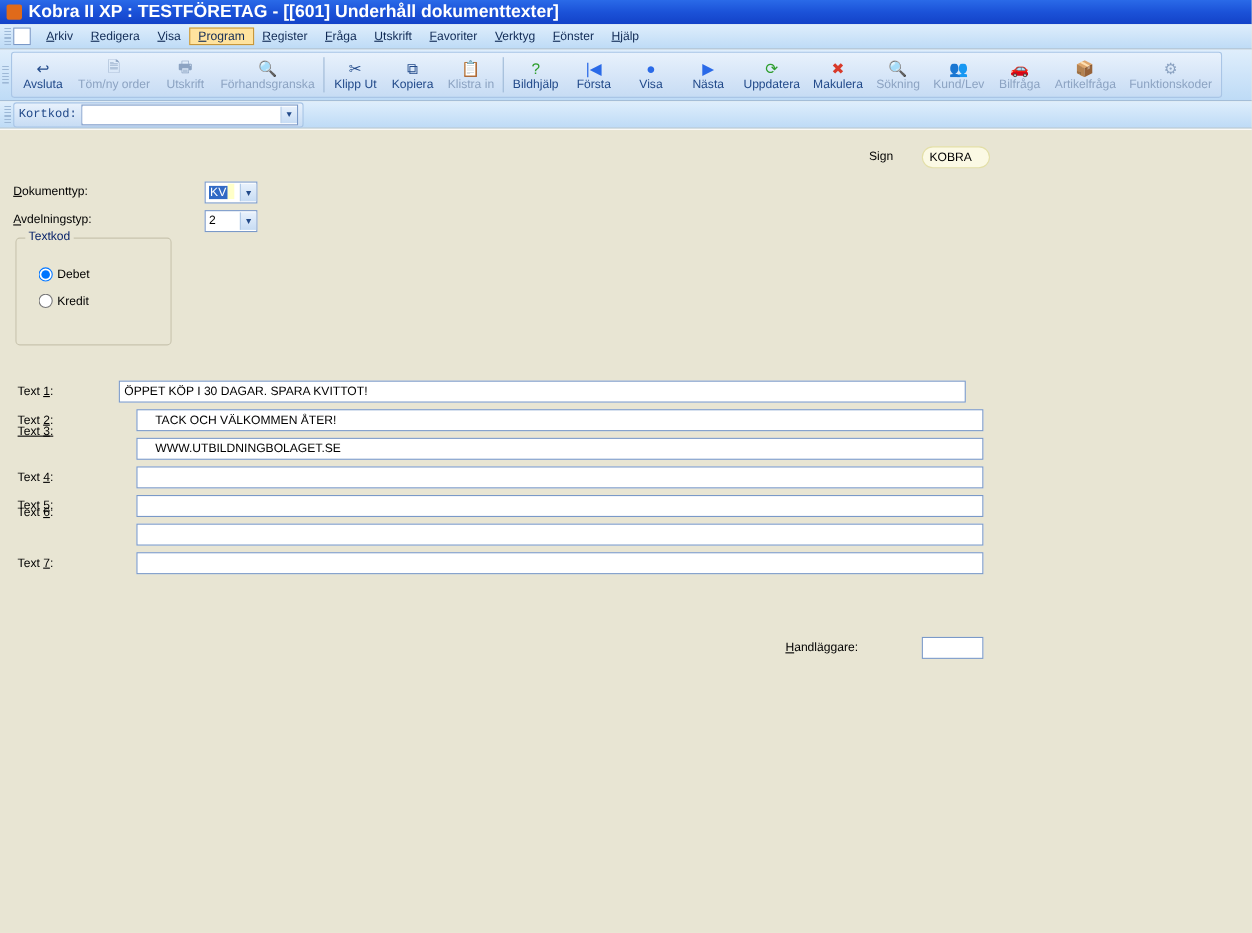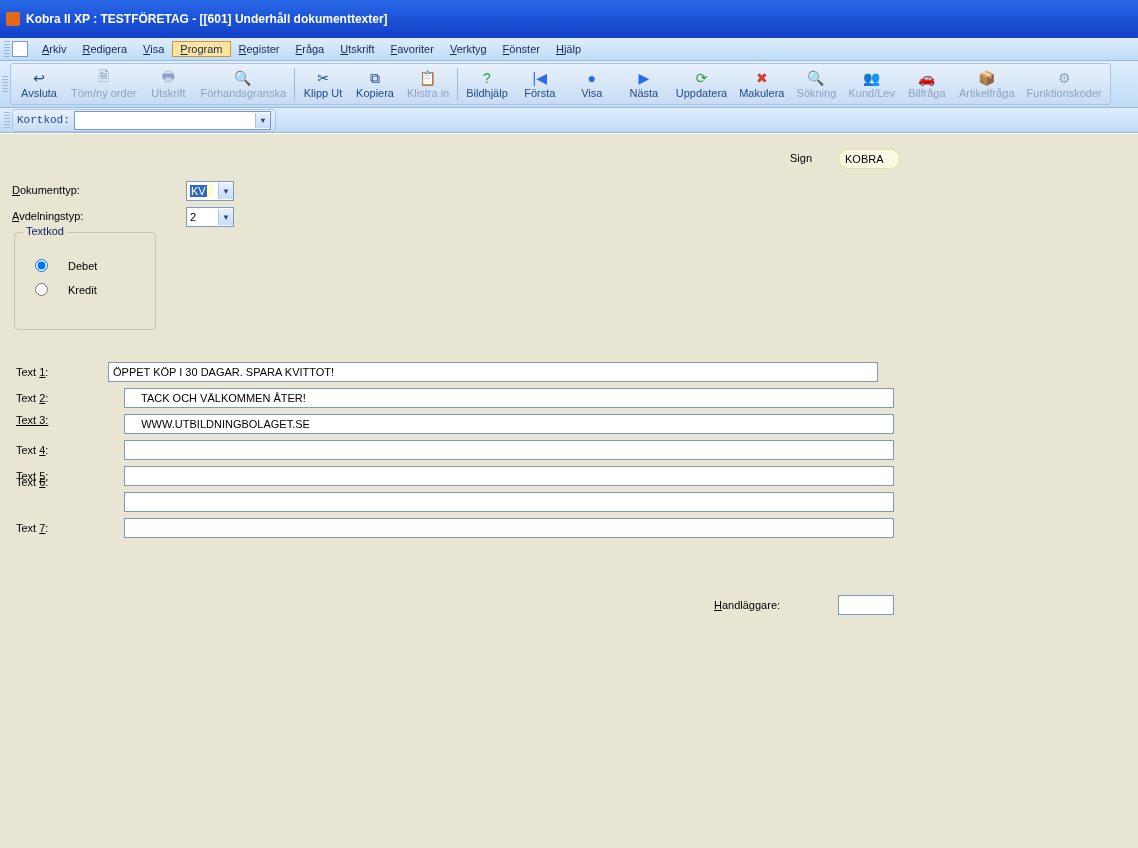--- a/index.html
+++ b/index.html
@@ -6,28 +6,28 @@
     margin: 0;
     padding: 0;
     width: 1138px;
     height: 848px;
     font-family: Tahoma, Arial, sans-serif;
     font-size: 11px;
     background: #ece9d8;
     overflow: hidden;
   }
   .titlebar {
-    height: 38px;
+    height: 22px;
     background: linear-gradient(to bottom, #2a6ae8 0%, #1b52d8 50%, #1342c8 100%);
     color: #fff;
     display: flex;
     align-items: center;
     padding: 0 6px;
     font-weight: bold;
-    font-size: 12px;
+    font-size: 16px;
   }
   .titlebar .appicon {
     width: 14px; height: 14px;
     background: #e06a1a;
     border-radius: 2px;
     margin-right: 6px;
     display: inline-block;
   }
   .menubar {
     height: 22px;
@@ -193,21 +193,21 @@
     top: -8px;
     left: 8px;
     background: #e8e5d3;
     padding: 0 3px;
     color: #0a246a;
   }
   .radio-row {
     position: absolute;
     display: flex;
     align-items: center;
-    gap: 20px;
+    gap: 4px;
   }
   .radio-row input { margin:0; }
   .txt-input {
     position: absolute;
     border: 1px solid #7a99c8;
     background: #fff;
     height: 18px;
     padding: 0 4px;
     font: inherit;
   }
@@ -364,21 +364,21 @@
       <input type="radio" name="tk" style="">
       <span><span class="ul">K</span>redit</span>
     </div>
   </div>
 
   <div id="text-rows">
       <span class="lbl" style="left: 16px; top: 232px;">Text <span class="ul">1</span>:</span>
       <input class="txt-input" value="ÖPPET KÖP I 30 DAGAR. SPARA KVITTOT!" style="left: 108px; top: 228px; width: 760px;">
       <span class="lbl" style="left: 16px; top: 258px;">Text <span class="ul">2</span>:</span>
       <input class="txt-input" value="    TACK OCH VÄLKOMMEN ÅTER!" style="left: 124px; top: 254px; width: 760px;">
-      <span class="lbl" style="left: 16px; top: 280px; text-decoration: underline;">Text <span class="ul">3</span>:</span>
+      <span class="lbl" style="left: 16px; top: 268px; text-decoration: underline;">Text <span class="ul">3</span>:</span>
       <input class="txt-input" value="    WWW.UTBILDNINGBOLAGET.SE" style="left: 124px; top: 280px; width: 760px;">
       <span class="lbl" style="left: 16px; top: 310px;">Text <span class="ul">4</span>:</span>
       <input class="txt-input" style="left: 124px; top: 306px; width: 760px;">
       <span class="lbl" style="left: 16px; top: 336px;">Text <span class="ul">5</span>:</span>
       <input class="txt-input" style="left: 124px; top: 332px; width: 760px;">
       <span class="lbl" style="left: 16px; top: 342px;">Text <span class="ul">6</span>:</span>
       <input class="txt-input" style="left: 124px; top: 358px; width: 760px;">
       <span class="lbl" style="left: 16px; top: 388px;">Text <span class="ul">7</span>:</span>
       <input class="txt-input" style="left: 124px; top: 384px; width: 760px;">
     </div>

